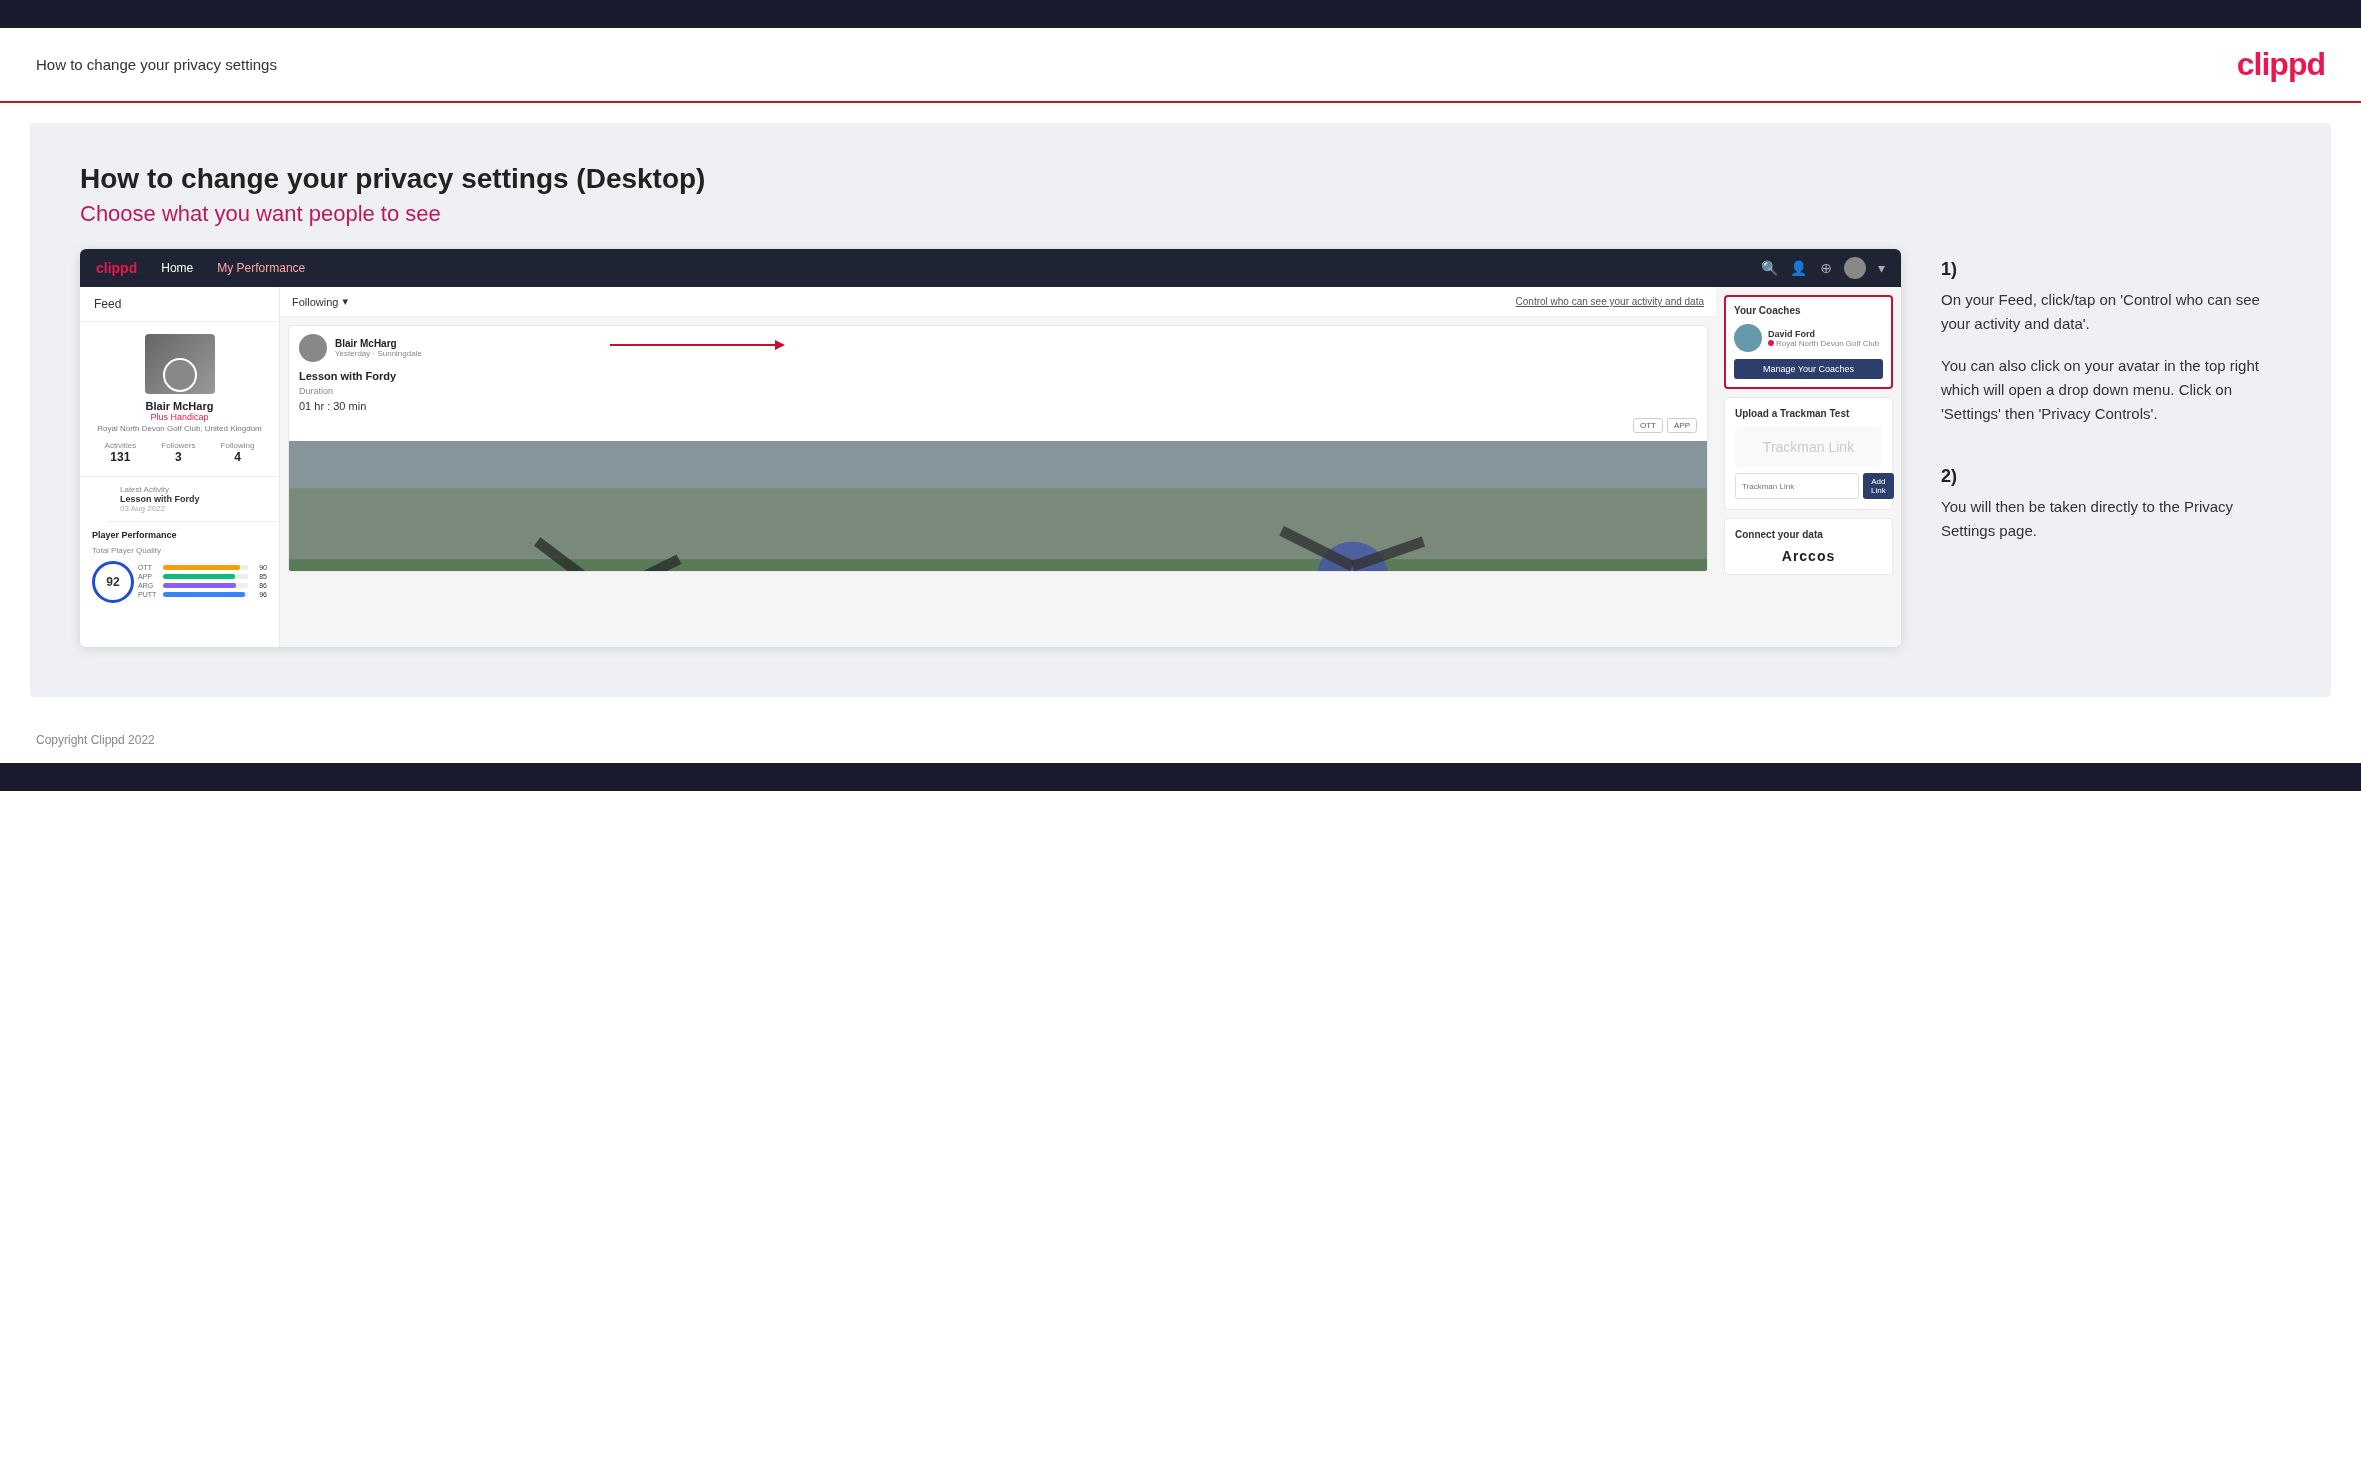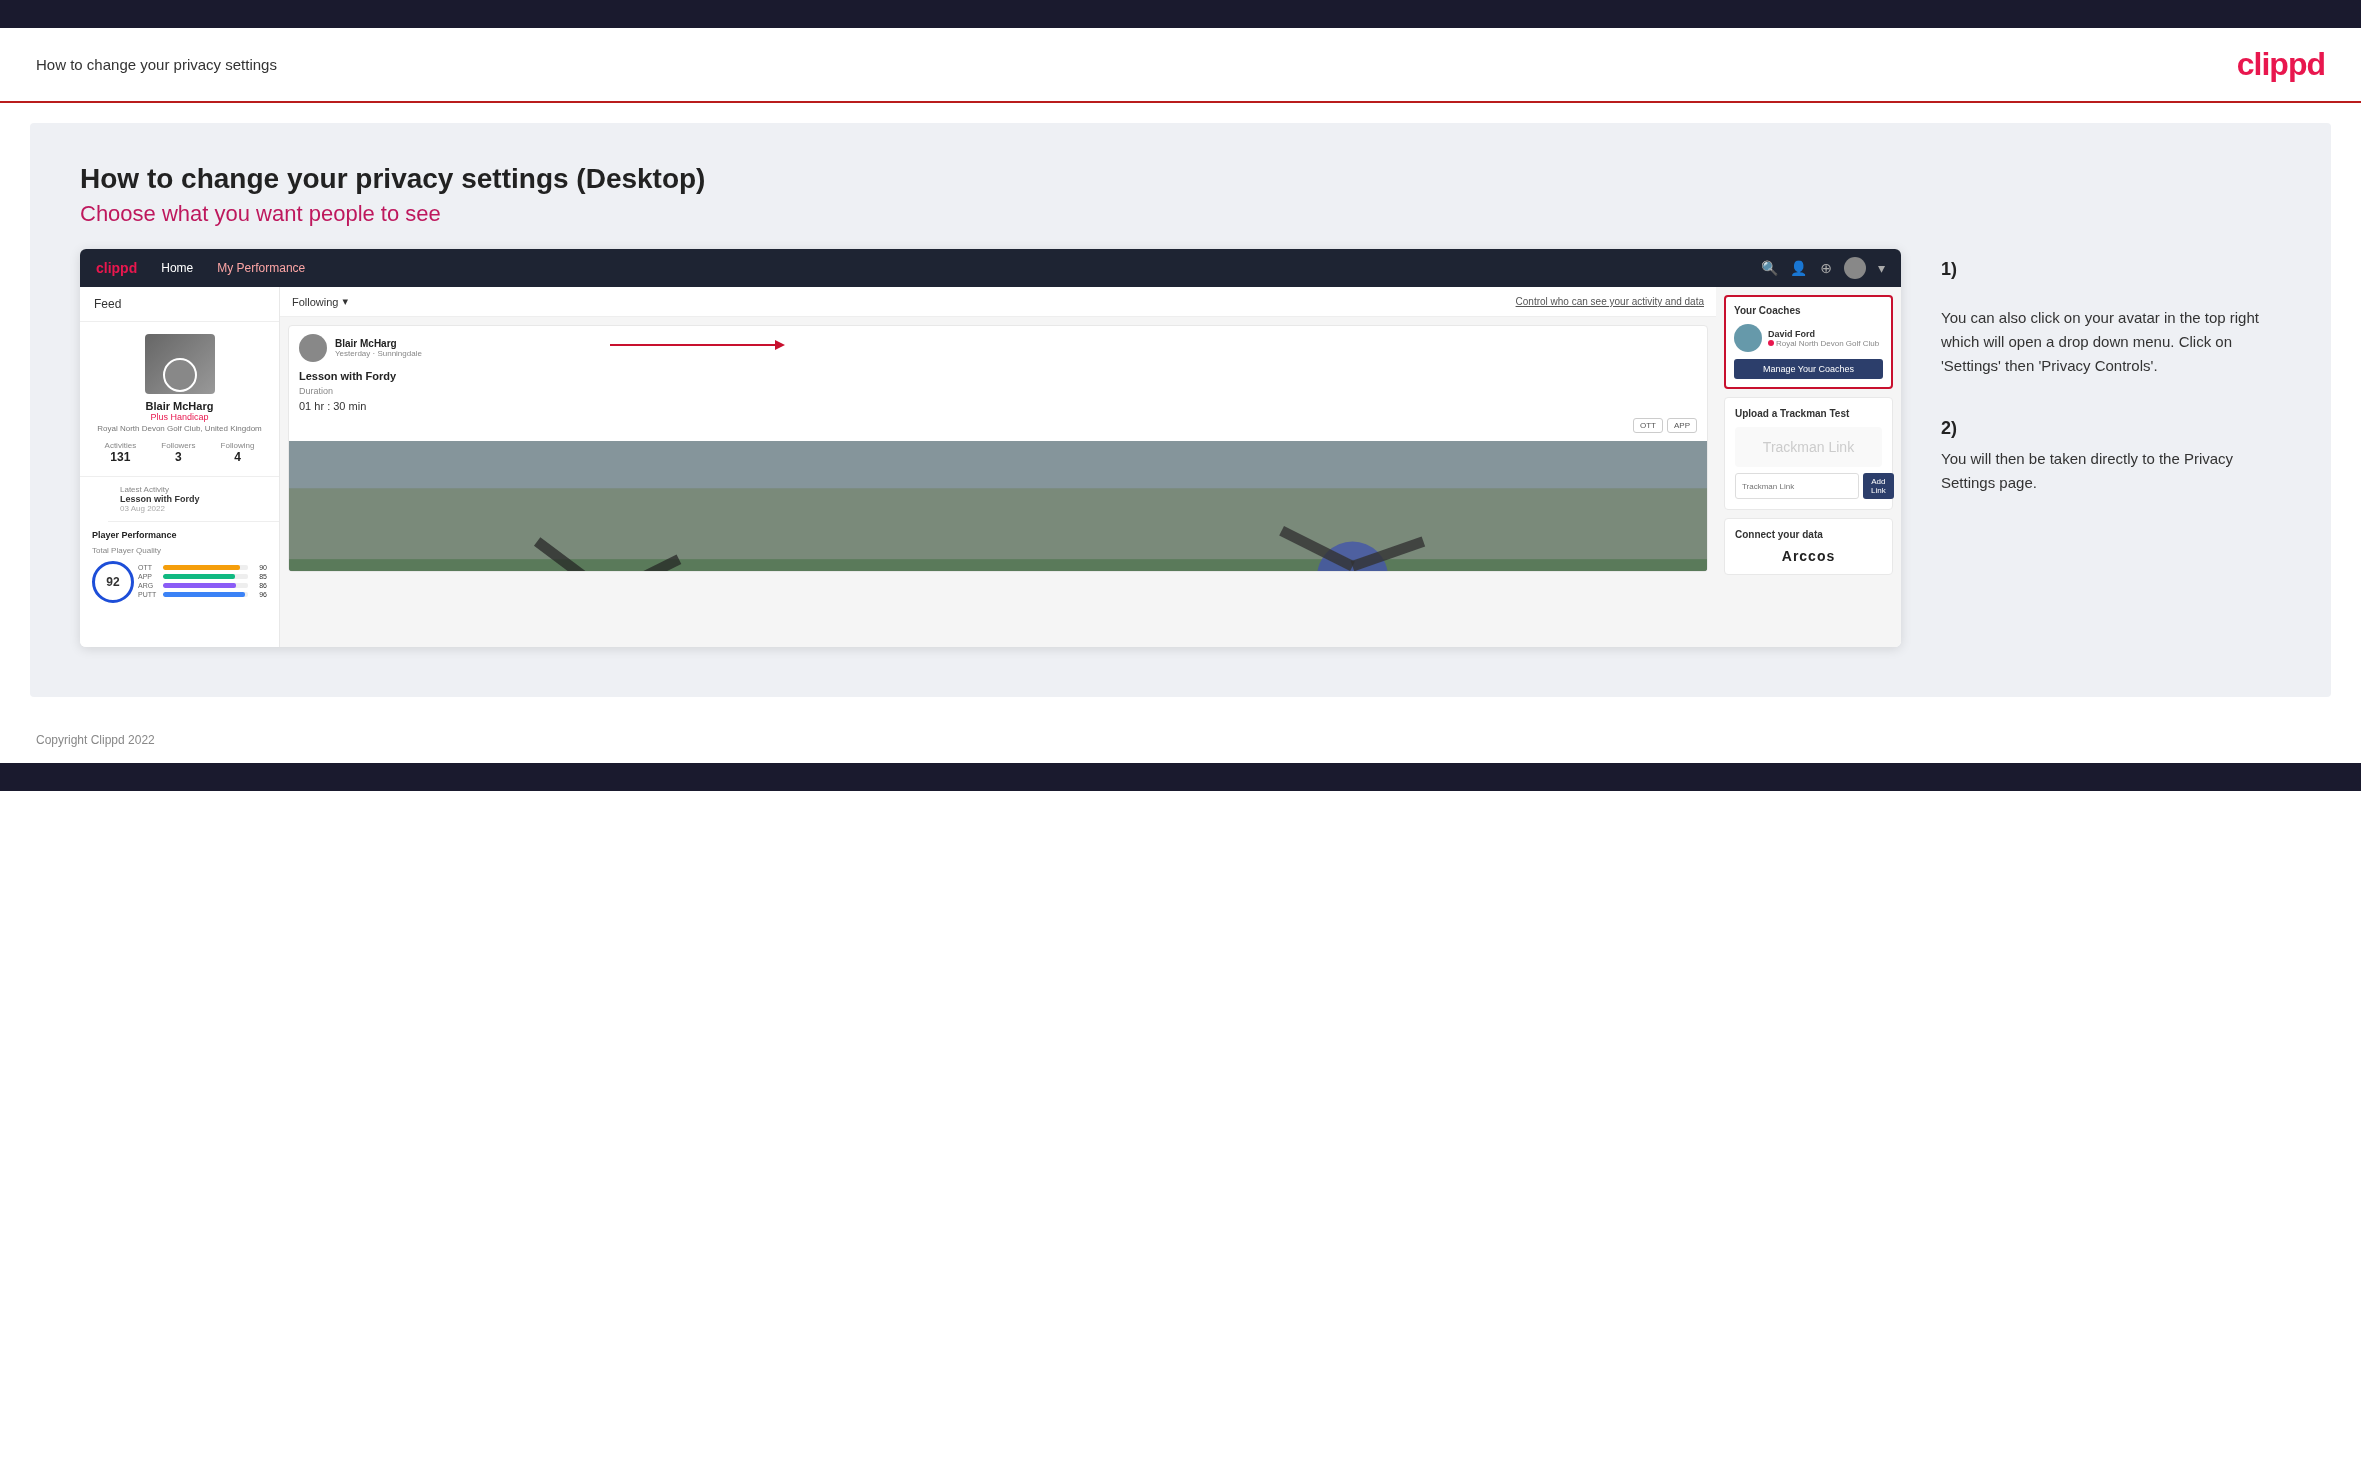--- a/index.html
+++ b/index.html
@@ -728,20 +728,21 @@
         <svg width="100%" height="40" style="overflow:visible;">
           <line x1="0" y1="10" x2="165" y2="10" stroke="#c8102e" stroke-width="2"></line>
           <polygon points="165,5 175,10 165,15" fill="#c8102e"></polygon>
         </svg>
       </div>
     </div>
 
     <div class="instructions">
       <div class="instruction-item">
         <div class="instruction-number">1)</div>
+        <p class="instruction-text">On your Feed, click/tap on 'Control who can see your activity and data'.</p>
         <br>
         <p class="instruction-text">You can also click on your avatar in the top right which will open a drop down menu. Click on 'Settings' then 'Privacy Controls'.</p>
       </div>
       <div class="instruction-item">
         <div class="instruction-number">2)</div>
         <p class="instruction-text">You will then be taken directly to the Privacy Settings page.</p>
       </div>
     </div>
 
   </div>

